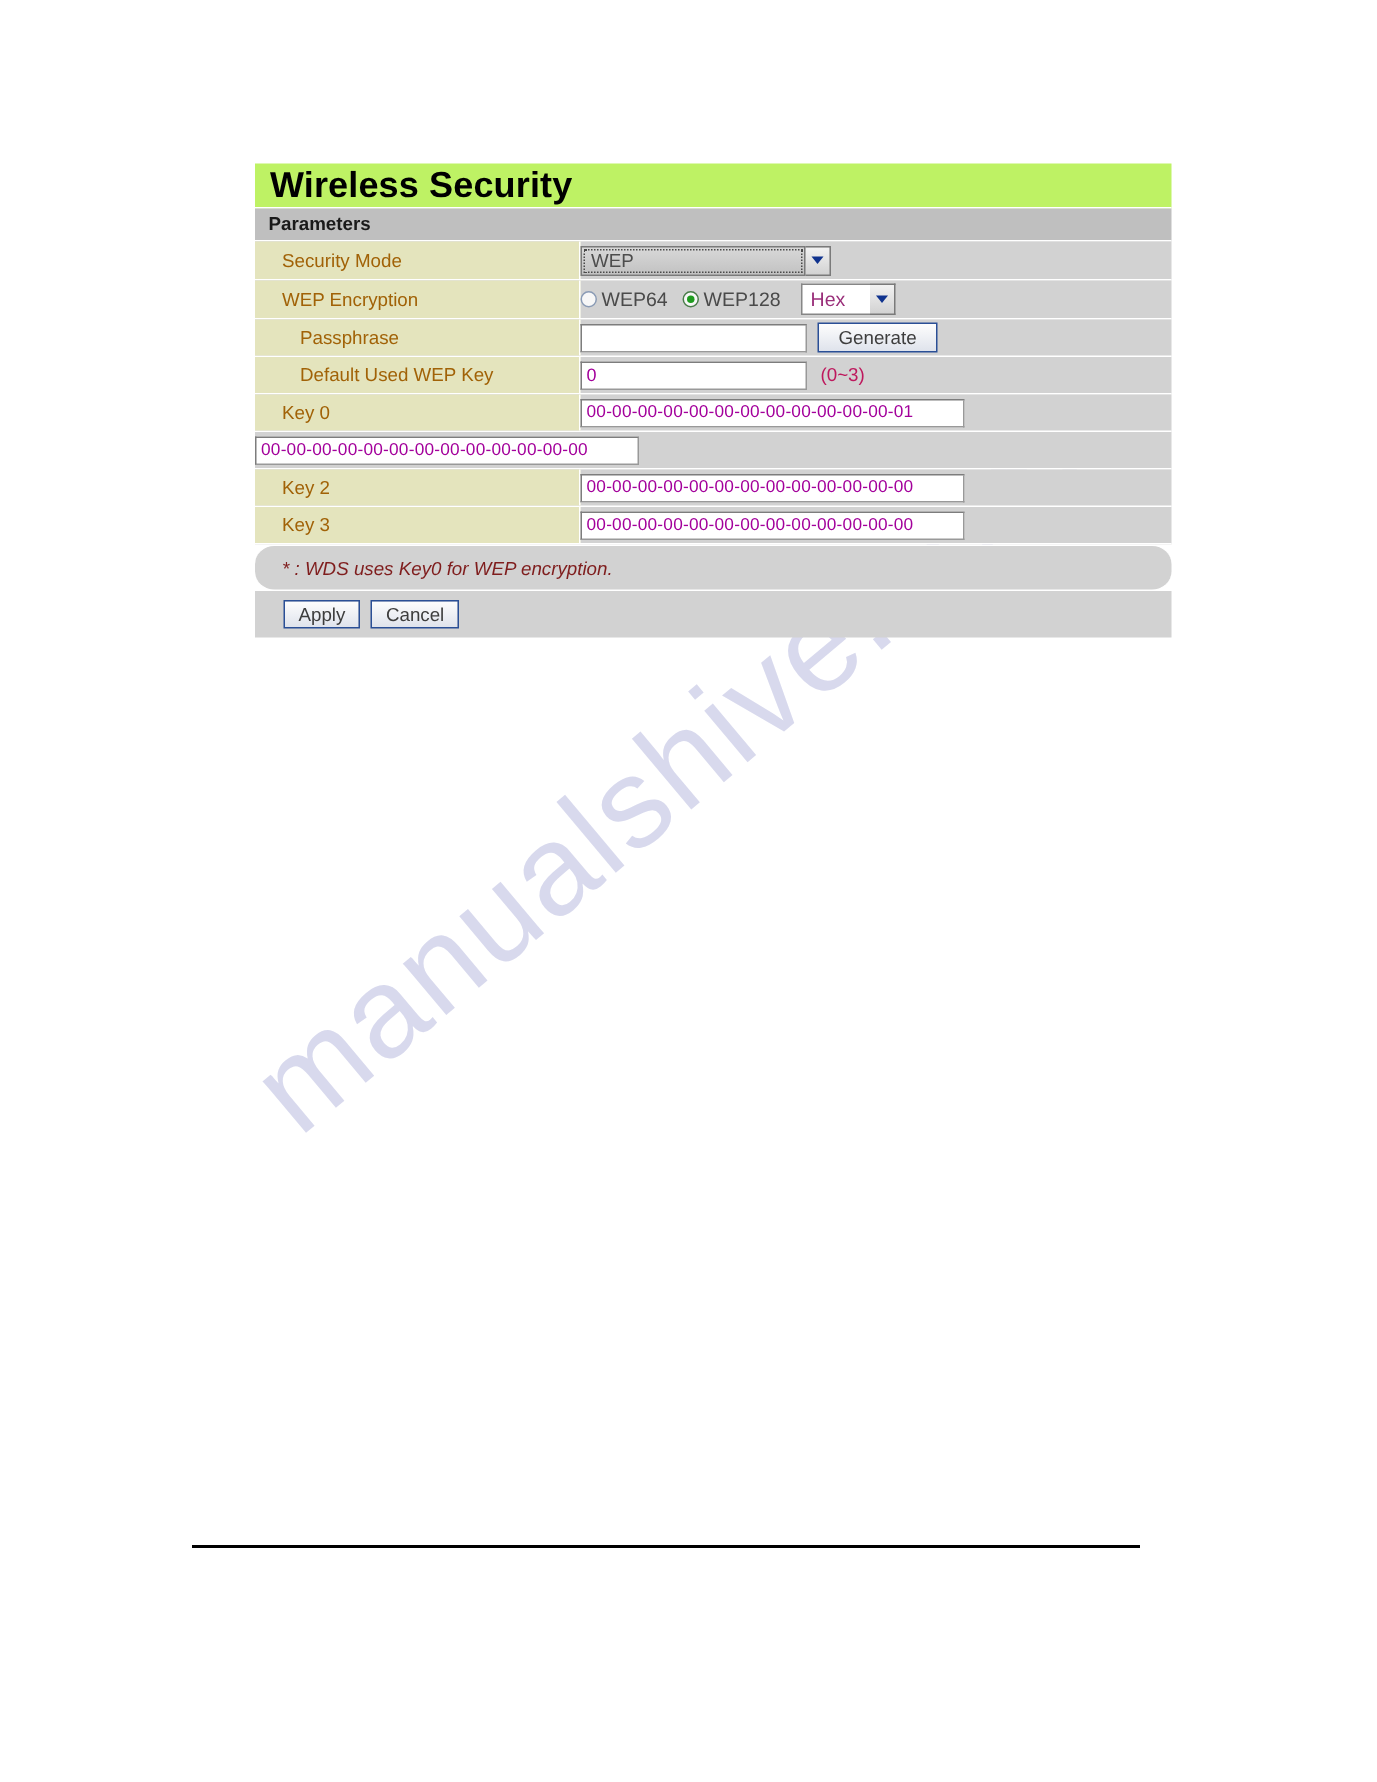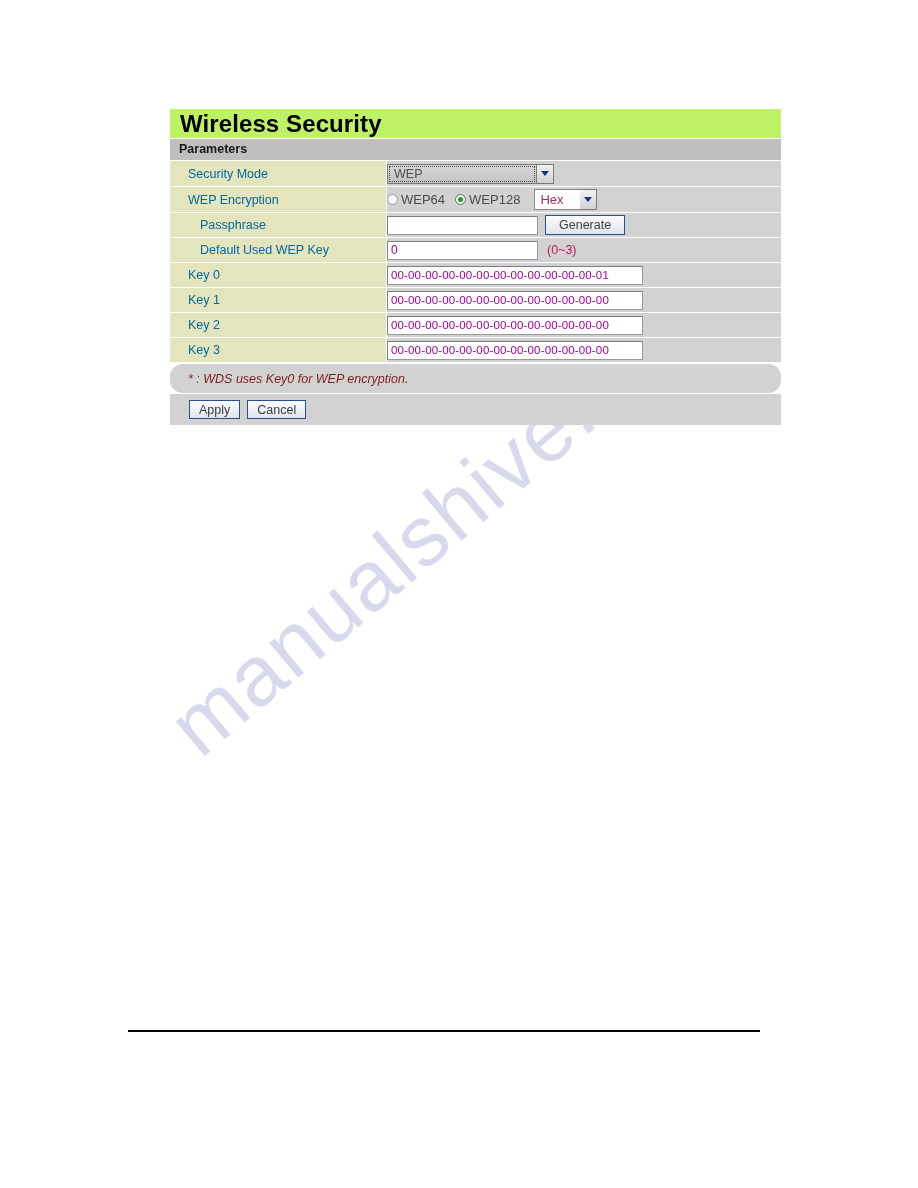--- a/index.html
+++ b/index.html
@@ -84,21 +84,21 @@
   .row .lab {
     width: 217px;
     min-width: 217px;
     box-sizing: border-box;
     background: #e4e4bd;
     align-self: stretch;
     display: flex;
     align-items: center;
     padding-left: 18px;
     font-size: 12.5px;
-    color: #0369a1;
+    color: #a16207;
     border-right: 1px solid #ffffff;
   }
   .row .lab.indent { padding-left: 30px; }
   .row .val {
     flex: 1;
     display: flex;
     align-items: center;
     box-sizing: border-box;
     align-self: stretch;
     font-size: 12.5px;
@@ -347,21 +347,20 @@
   </div>
 
   <div class="row r-key">
     <div class="lab">Key 0</div>
     <div class="val">
       <input class="txt w-key" type="text" value="00-00-00-00-00-00-00-00-00-00-00-00-01" style="">
     </div>
   </div>
 
   <div class="row r-key">
-    <div class="lab">Key 1</div>
     <div class="val">
       <input class="txt w-key" type="text" value="00-00-00-00-00-00-00-00-00-00-00-00-00" style="">
     </div>
   </div>
 
   <div class="row r-key">
     <div class="lab">Key 2</div>
     <div class="val">
       <input class="txt w-key" type="text" value="00-00-00-00-00-00-00-00-00-00-00-00-00" style="">
     </div>

